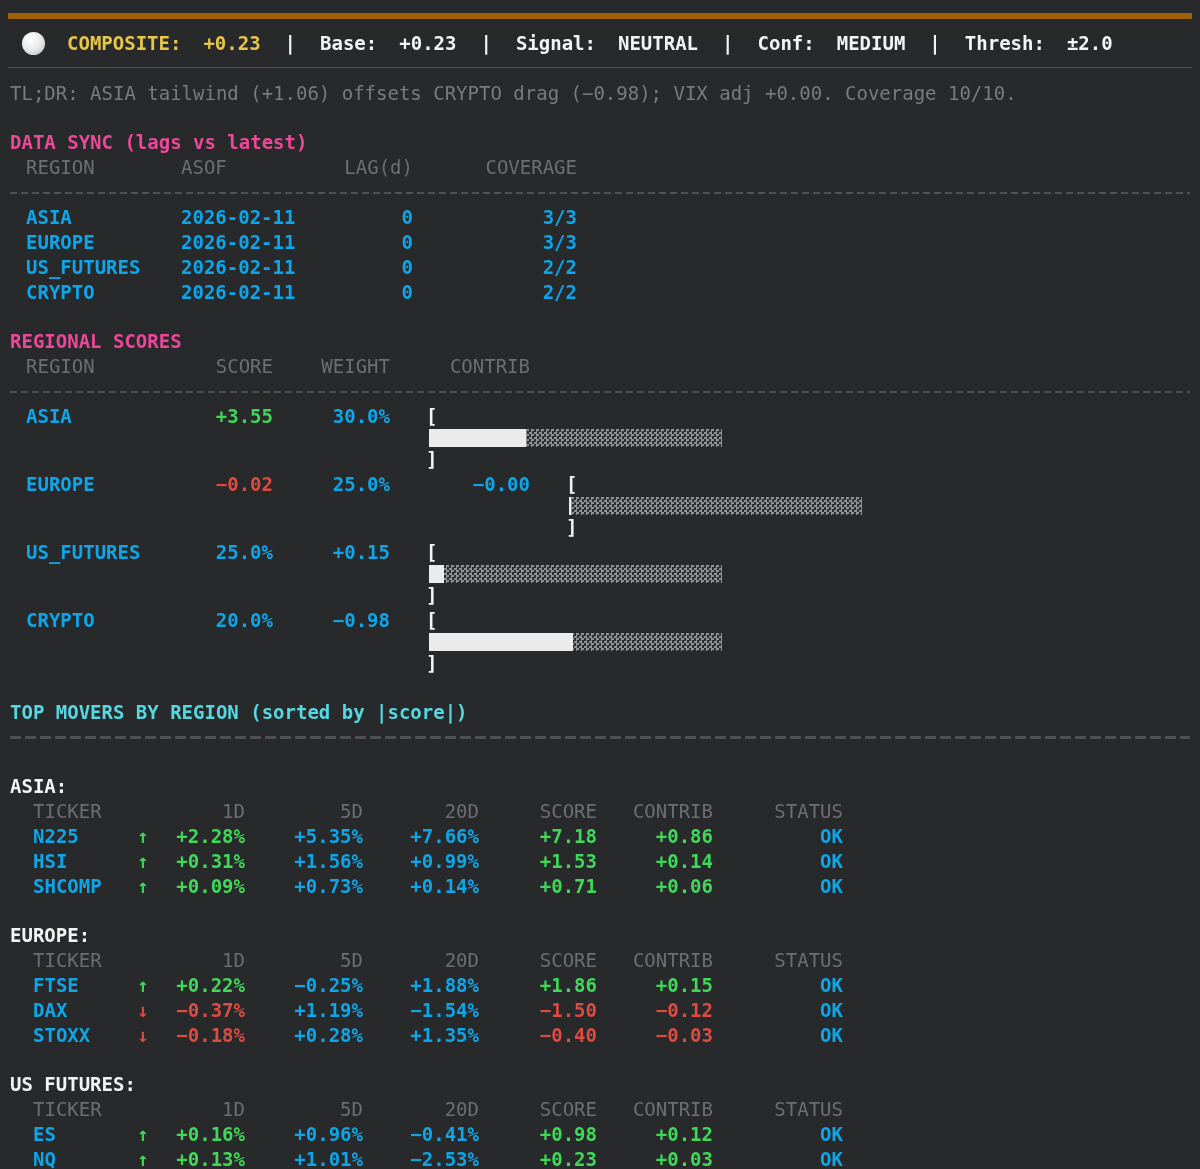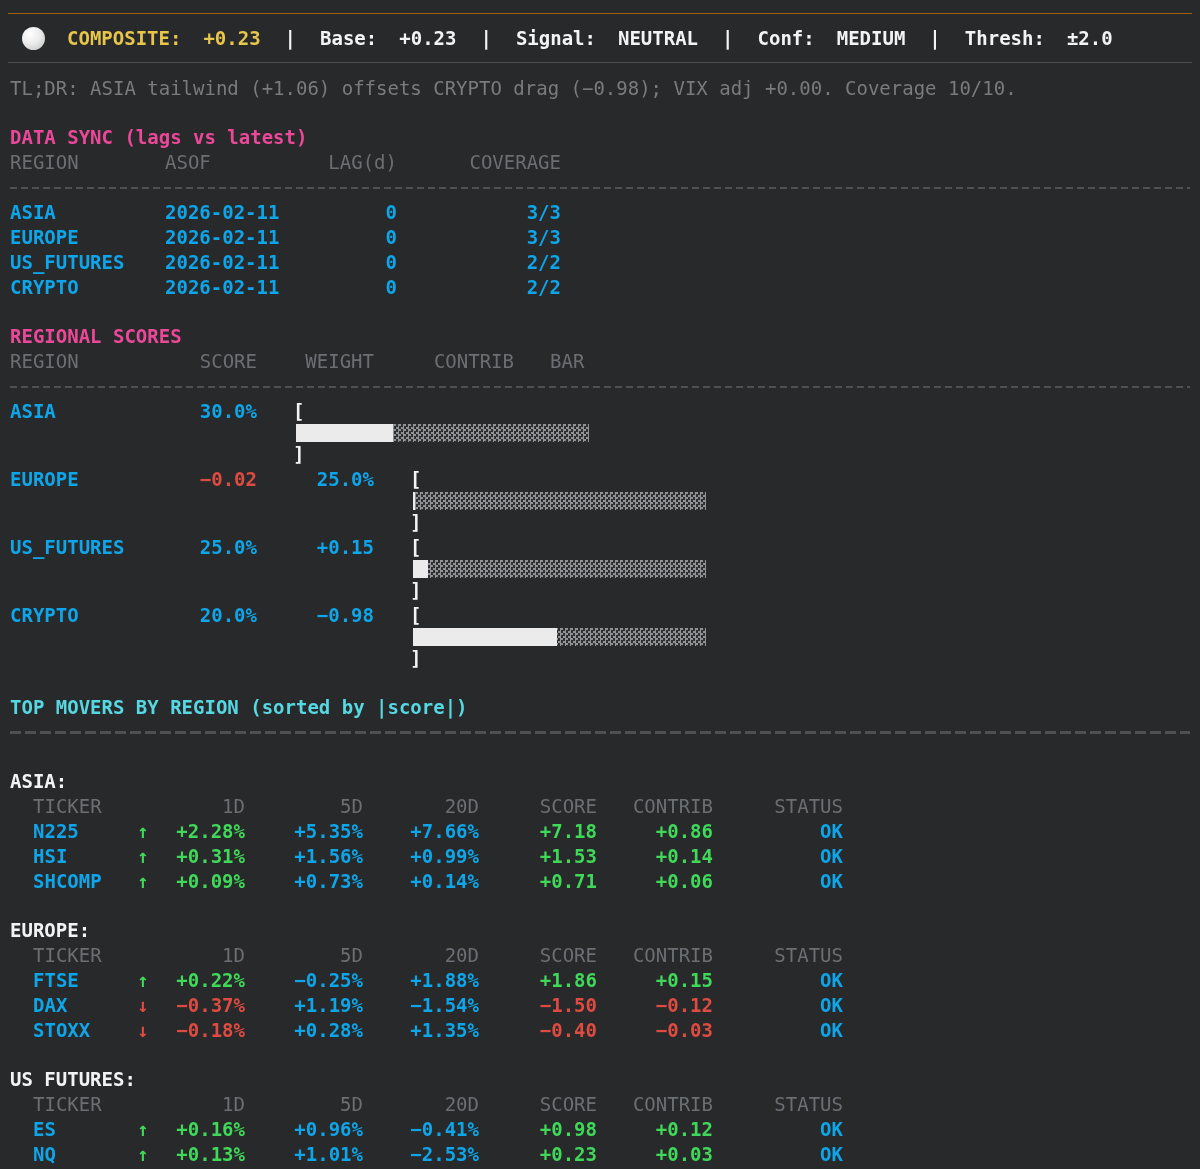--- a/index.html
+++ b/index.html
@@ -14,21 +14,21 @@
   .yellow{color:#e7c64a;}
   .orange{color:#ec4899;}
   .cyan{color:#55d8e2;}
   .green{color:#3fd858;}
   .red{color:#dd4b41;}
   .ra{text-align:right;}
 
   
   .topbar{
     margin:13px 8px 0 8px;
-    border-top:1px solid #a16207;border-bottom:1px solid #4d4d4d;
+    border-top:6px solid #a16207;border-bottom:1px solid #4d4d4d;
     height:48px;display:flex;align-items:center;font-weight:700;
   }
   .dot{
     width:23px;height:23px;border-radius:50%;margin-left:14px;margin-right:22px;
     background:radial-gradient(circle at 35% 30%, #ffffff 0%, #ececec 45%, #d2d2d2 75%, #bfbfbf 100%);
   }
   .topbar .gap{margin-left:22px;}
   .topbar .pipe{margin:0 24px;color:#f3f3f3;font-weight:700;}
 
   .tldr{margin:13px 0 0 10px;color:#7b7b7b;}
@@ -39,21 +39,21 @@
   .dashrow{height:25px;display:flex;align-items:center;margin:0 10px;}
   .dash{
     width:100%;height:2px;
     background:repeating-linear-gradient(90deg,#505050 0 7px,transparent 7px 11px);
   }
   .dash.long{
     height:3px;
     background:repeating-linear-gradient(90deg,#505050 0 11px,transparent 11px 15px);
   }
 
-  .grid{display:grid;padding-left:10px;}
+  .grid{display:grid;padding-left:26px;}
   .grid span{display:block;}
   .grid.ds{grid-template-columns:155px 132px 100px 164px;}
   .grid.rs{grid-template-columns:155px 92px 117px 140px auto;}
   .grid.tm{padding-left:33px;grid-template-columns:104px 22px 86px 118px 116px 118px 116px 130px;}
   .grid .c1{grid-column:1 / 3;}
 
   .head span{color:#6b6f73;font-weight:400;}
   .row span{font-weight:700;}
 
   
@@ -137,42 +137,43 @@
 </div>
   </section>
 
   <section>
     <div class="title orange">REGIONAL SCORES</div>
     <div class="grid rs head">
       <span>REGION</span>
       <span class="ra">SCORE</span>
       <span class="ra">WEIGHT</span>
       <span class="ra">CONTRIB</span>
-      <span style="margin-left:36px">BAR</span>
     </div>
     <div class="dashrow">
         <div class="dash"></div>
       </div>
     <div id="rs-rows">
   <div class="grid rs row">
     <span class="white">ASIA</span>
+    <span class="ra green">+3.55</span>
     <span class="white ra">30.0%</span>
     <span class="barcell">
       <span class="bracket">[</span>
       <span class="track">
               <span class="fill" style="width: 33%;"></span>
             </span>
       <span class="bracket">]</span>
     </span>
   </div>
 
   <div class="grid rs row">
     <span class="white">EUROPE</span>
     <span class="ra red">−0.02</span>
     <span class="white ra">25.0%</span>
+    <span class="white ra">−0.00</span>
     <span class="barcell">
       <span class="bracket">[</span>
       <span class="track">
               <span class="fill" style="width: 0.7%;"></span>
             </span>
       <span class="bracket">]</span>
     </span>
   </div>
 
   <div class="grid rs row">

